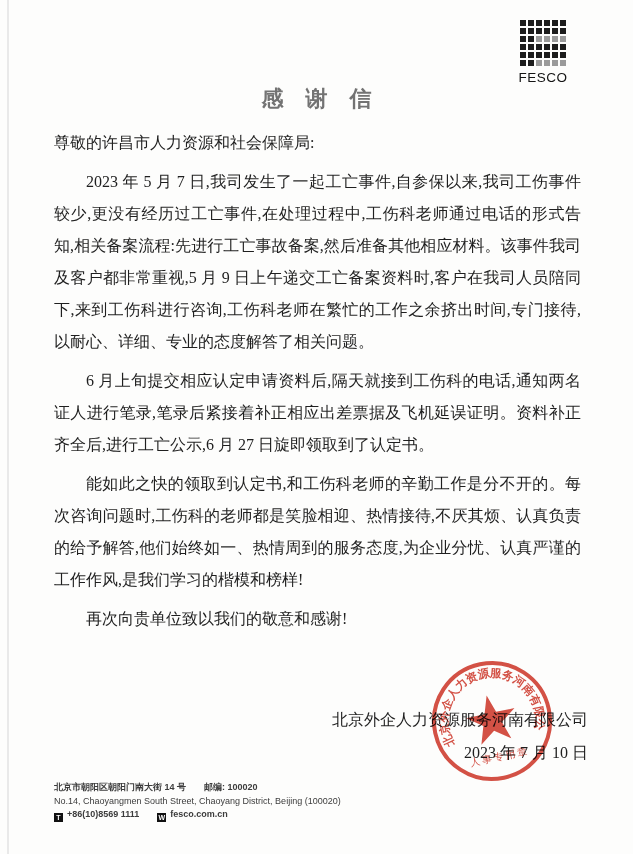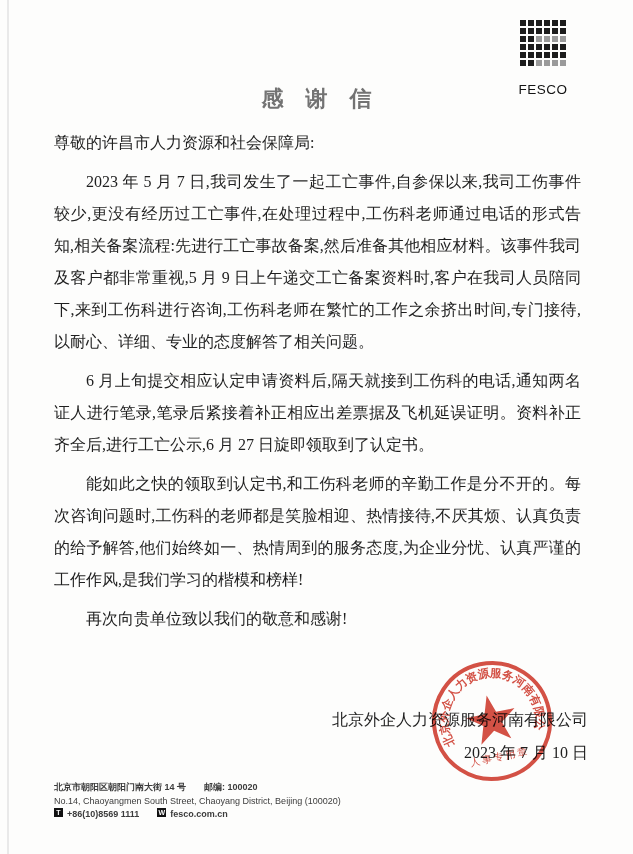--- a/index.html
+++ b/index.html
@@ -38,21 +38,21 @@
     display: grid;
     grid-template-columns: repeat(6, 6px);
     grid-auto-rows: 6px;
     gap: 2px;
     justify-content: center;
   }
   .logo-grid .sq { width: 6px; height: 6px; }
   .logo-grid .sq.dark { background: #1c1c1c; }
   .logo-grid .sq.gray { background: #9a9a9a; }
   .logo-text {
-    margin-top: 16px;
+    margin-top: 4px;
     font-family: "Liberation Sans", "DejaVu Sans", sans-serif;
     font-size: 13.5px;
     font-weight: 500;
     letter-spacing: 0.5px;
     color: #141414;
   }
 
   
   .title {
     position: absolute;
@@ -108,21 +108,21 @@
     position: absolute;
     left: 54px;
     top: 781px;
     font-family: "Liberation Sans", "DejaVu Sans", sans-serif;
     font-size: 9px;
     line-height: 13.5px;
     color: #3c3c3c;
     font-weight: 600;
   }
   .footer-left .en { font-weight: 500; }
-  .contact { display: flex; align-items: flex-start; gap: 4px; }
+  .contact { display: flex; align-items: flex-end; gap: 4px; }
   .badge {
     display: inline-block;
     width: 9px;
     height: 9px;
     background: #111;
     color: #fff;
     font-size: 7px;
     line-height: 9px;
     text-align: center;
     font-weight: 700;

